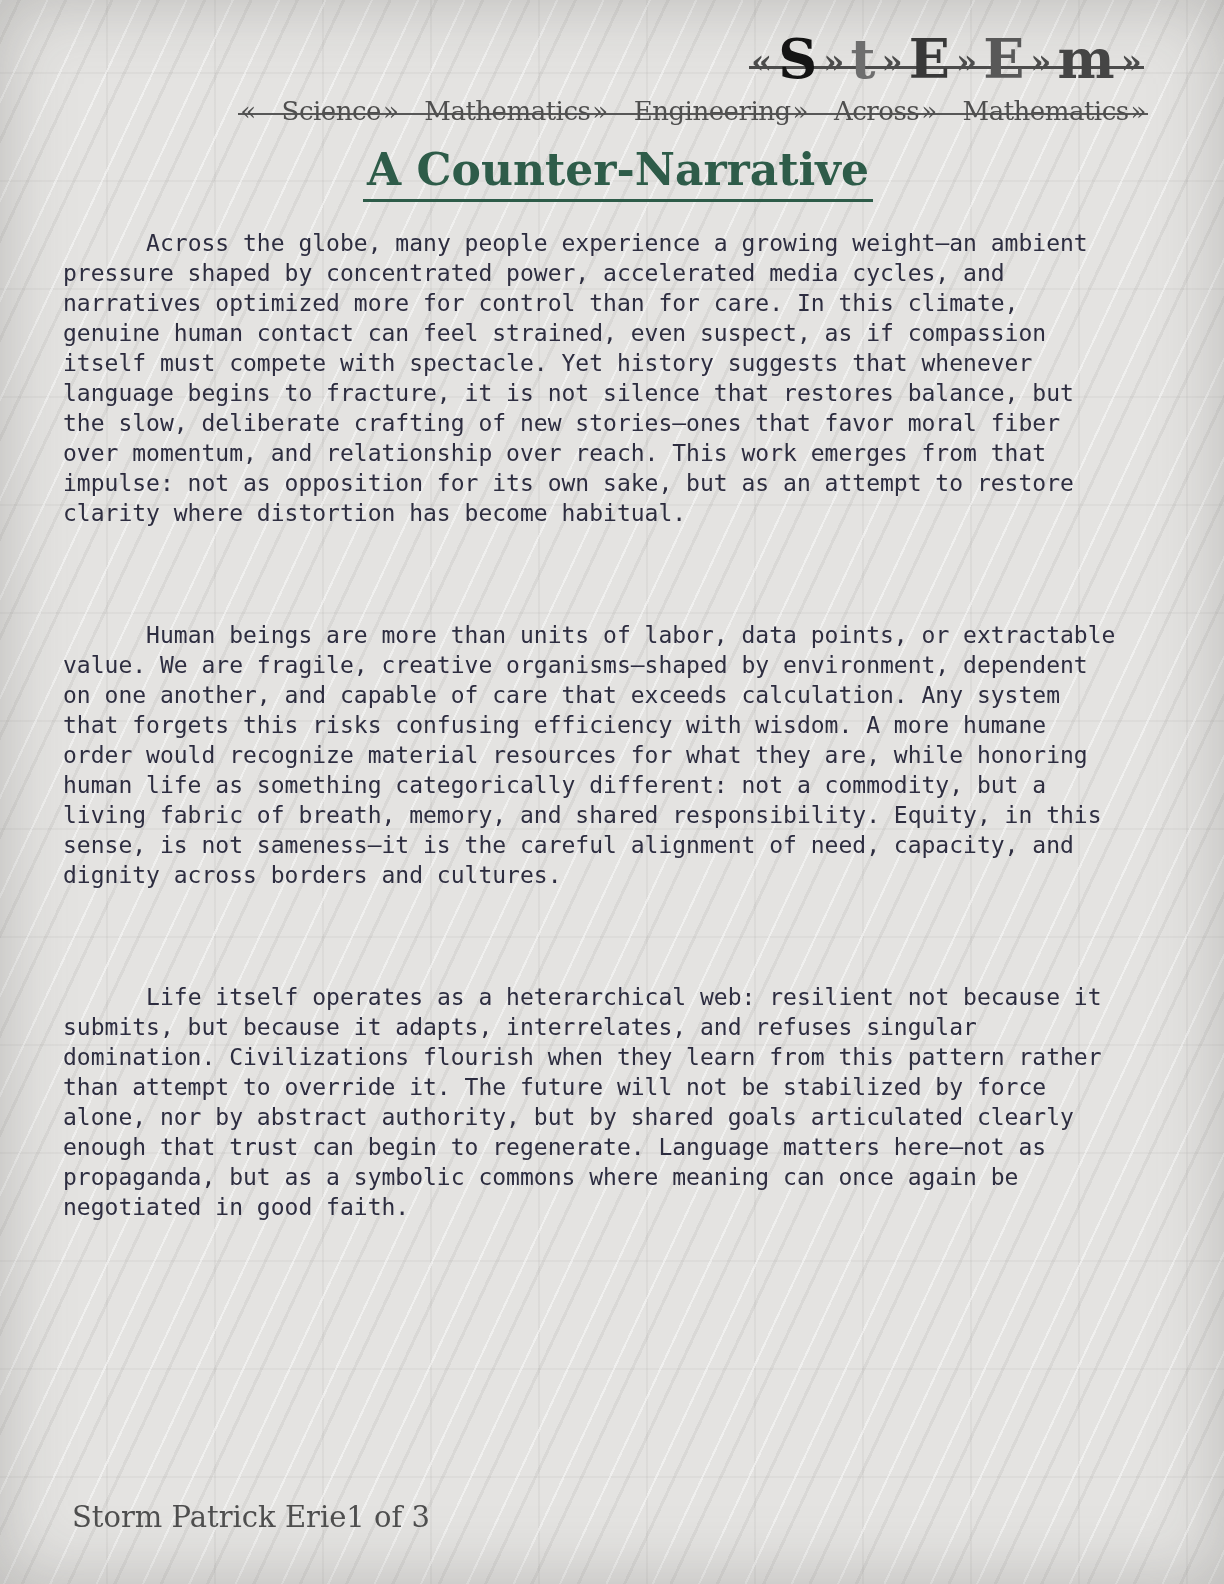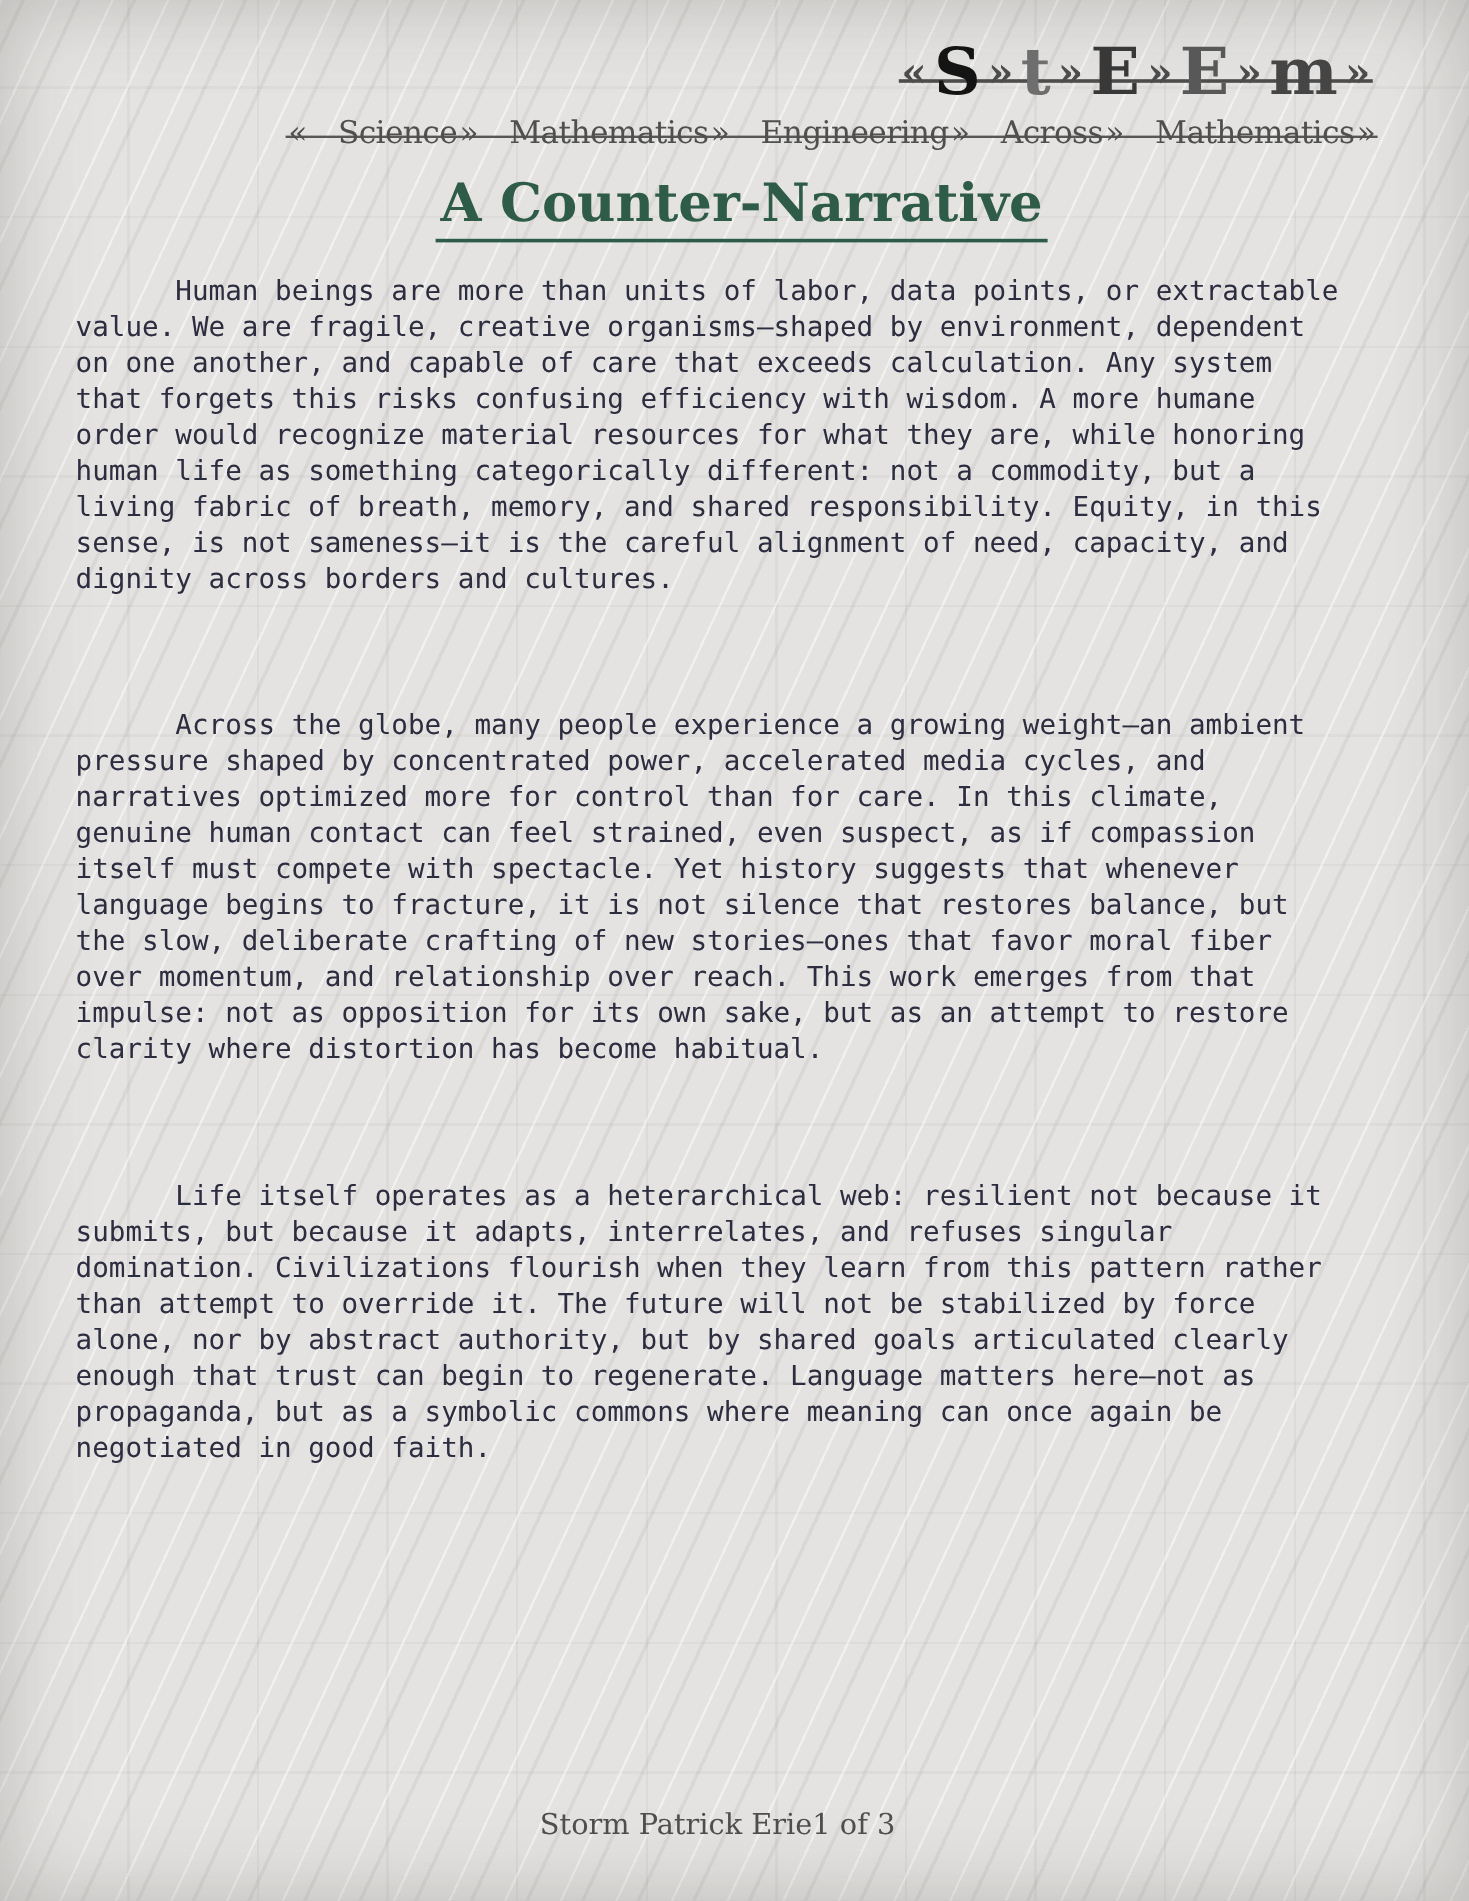--- a/index.html
+++ b/index.html
@@ -106,23 +106,23 @@
     white-space: pre-wrap;
     margin-bottom: 92px;
   }
 
   
   .footer {
     position: absolute;
     left: 72px; right: 100px;
     bottom: 50px;
     display: flex;
-    justify-content: center;
+    justify-content: flex-start;
     align-items: baseline;
-    font-size: 24px;
+    font-size: 29px;
     color: #4e4e4e;
   }
 </style>
 </head>
 <body>
 
 <div class="page">
 
   <div class="header">
     <span class="logo-arrow">
@@ -154,39 +154,39 @@
       <span class="subtitle-word">Mathematics</span>
       <span class="subtitle-chev">»</span>
     </span>
   </div>
 
   <div class="title-row">
     <span class="page-title">A Counter-Narrative</span>
   </div>
 
   <div class="doc-body">
-    <div class="doc-paragraph">      Human beings are more than units of labor, data points, or extractable
-value. We are fragile, creative organisms—shaped by environment, dependent
-on one another, and capable of care that exceeds calculation. Any system
-that forgets this risks confusing efficiency with wisdom. A more humane
-order would recognize material resources for what they are, while honoring
-human life as something categorically different: not a commodity, but a
-living fabric of breath, memory, and shared responsibility. Equity, in this
-sense, is not sameness—it is the careful alignment of need, capacity, and
-dignity across borders and cultures.</div>
     <div class="doc-paragraph">      Across the globe, many people experience a growing weight—an ambient
 pressure shaped by concentrated power, accelerated media cycles, and
 narratives optimized more for control than for care. In this climate,
 genuine human contact can feel strained, even suspect, as if compassion
 itself must compete with spectacle. Yet history suggests that whenever
 language begins to fracture, it is not silence that restores balance, but
 the slow, deliberate crafting of new stories—ones that favor moral fiber
 over momentum, and relationship over reach. This work emerges from that
 impulse: not as opposition for its own sake, but as an attempt to restore
 clarity where distortion has become habitual.</div>
+    <div class="doc-paragraph">      Human beings are more than units of labor, data points, or extractable
+value. We are fragile, creative organisms—shaped by environment, dependent
+on one another, and capable of care that exceeds calculation. Any system
+that forgets this risks confusing efficiency with wisdom. A more humane
+order would recognize material resources for what they are, while honoring
+human life as something categorically different: not a commodity, but a
+living fabric of breath, memory, and shared responsibility. Equity, in this
+sense, is not sameness—it is the careful alignment of need, capacity, and
+dignity across borders and cultures.</div>
     <div class="doc-paragraph">      Life itself operates as a heterarchical web: resilient not because it
 submits, but because it adapts, interrelates, and refuses singular
 domination. Civilizations flourish when they learn from this pattern rather
 than attempt to override it. The future will not be stabilized by force
 alone, nor by abstract authority, but by shared goals articulated clearly
 enough that trust can begin to regenerate. Language matters here—not as
 propaganda, but as a symbolic commons where meaning can once again be
 negotiated in good faith.</div>
   </div>
 

